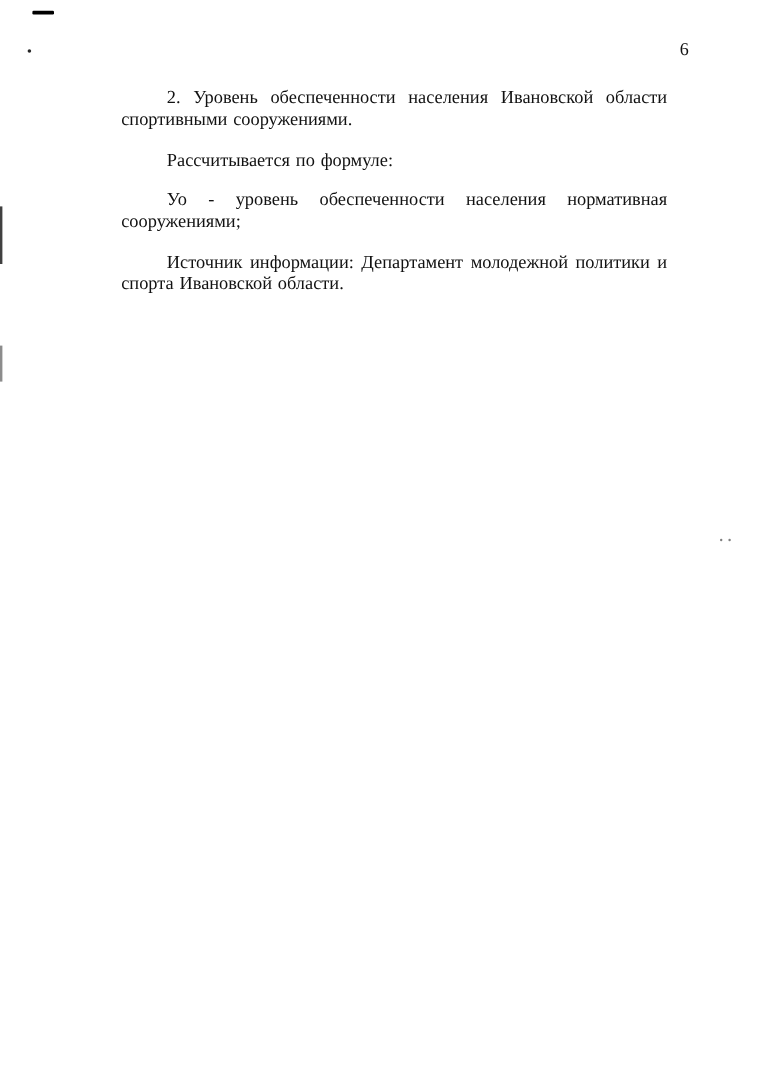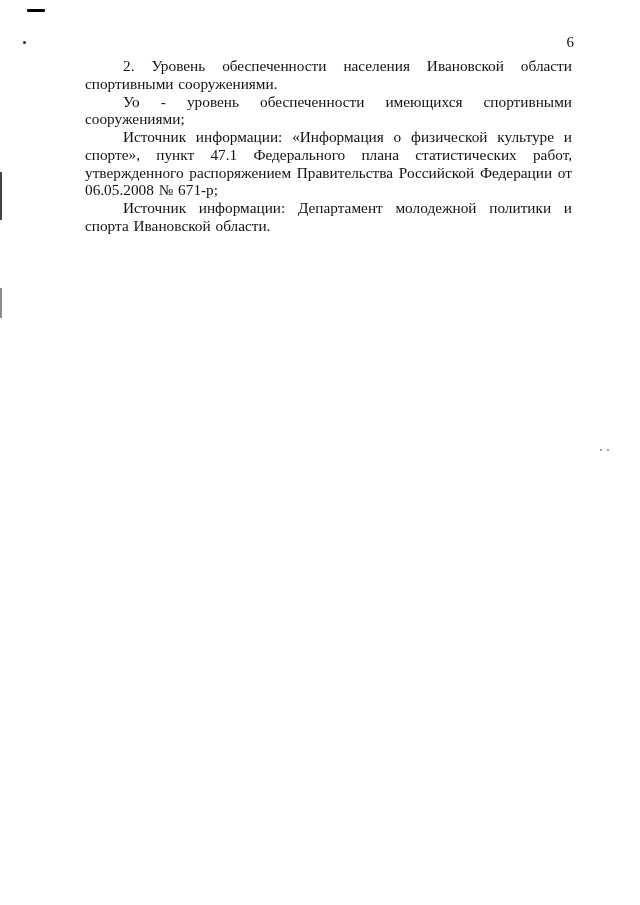--- a/index.html
+++ b/index.html
@@ -26,21 +26,21 @@
   .content {
     position: absolute;
     left: 85px;
     top: 57px;
     width: 487px;
     font-size: 15.3px;
     line-height: 17.75px;
     text-align: justify;
   }
   .content p {
-    margin: 0;
+    margin: 16px;
     padding: 0;
     text-indent: 38px;
     word-spacing: 1px;
   }
   
   .art {
     position: absolute;
     background: #000;
     pointer-events: none;
   }
@@ -78,18 +78,18 @@
   <span class="art art-dot-1"></span>
   <span class="art art-edge-1"></span>
   <span class="art art-edge-2"></span>
   <span class="art art-dot-2"></span>
   <span class="art art-dot-3"></span>
 
   <div class="pageno">6</div>
 
   <div class="content">
     <p>2. Уровень обеспеченности населения Ивановской области спортивными сооружениями.</p>
-    <p>Уо - уровень обеспеченности имеющихся спортивными сооружениями;</p>
-    <p>Источник информации: «Информация о физической культуре и спорте», пункт 47.1 Федерального плана статистических работ, утвержденного распоряжением Правительства Российской Федерации от 06.05.2008 № 671-р;</p>
+    <p>Рассчитывается по формуле:</p>
+    <p>Уо - уровень обеспеченности населения нормативная сооружениями;</p>
     <p>Источник информации: Департамент молодежной политики и спорта Ивановской области.</p>
   </div>
 
 </div>
 
 </body></html>

